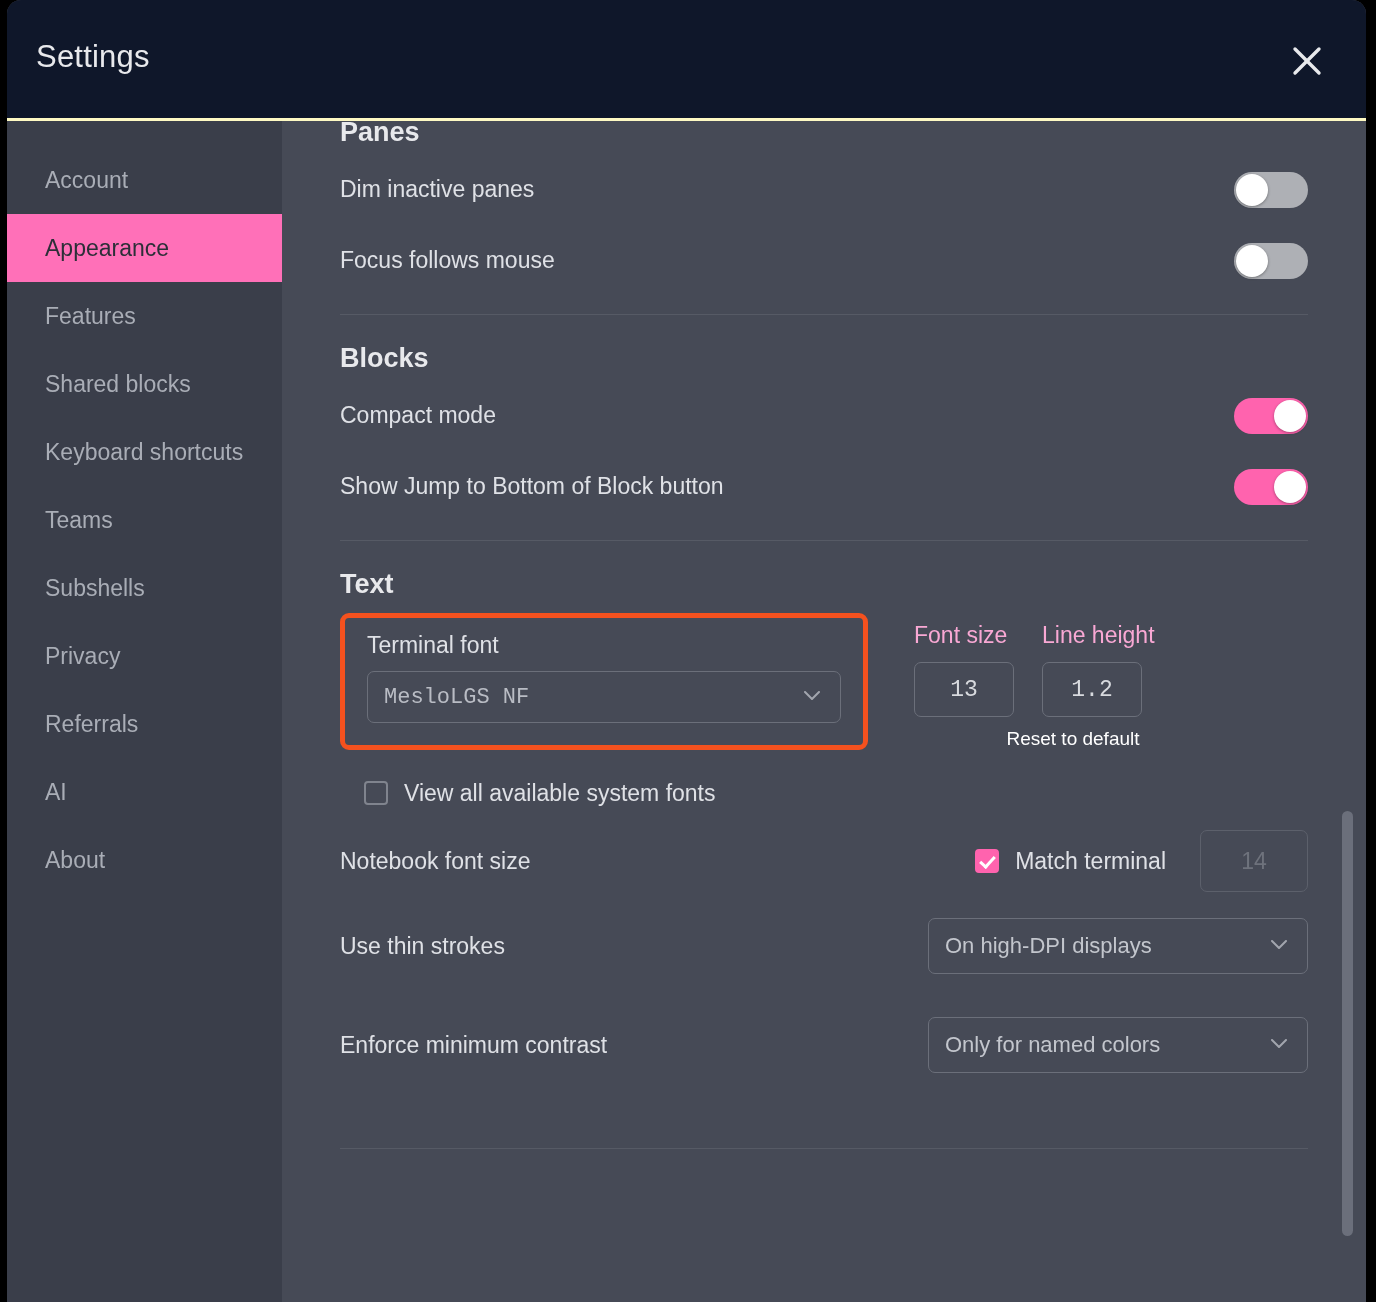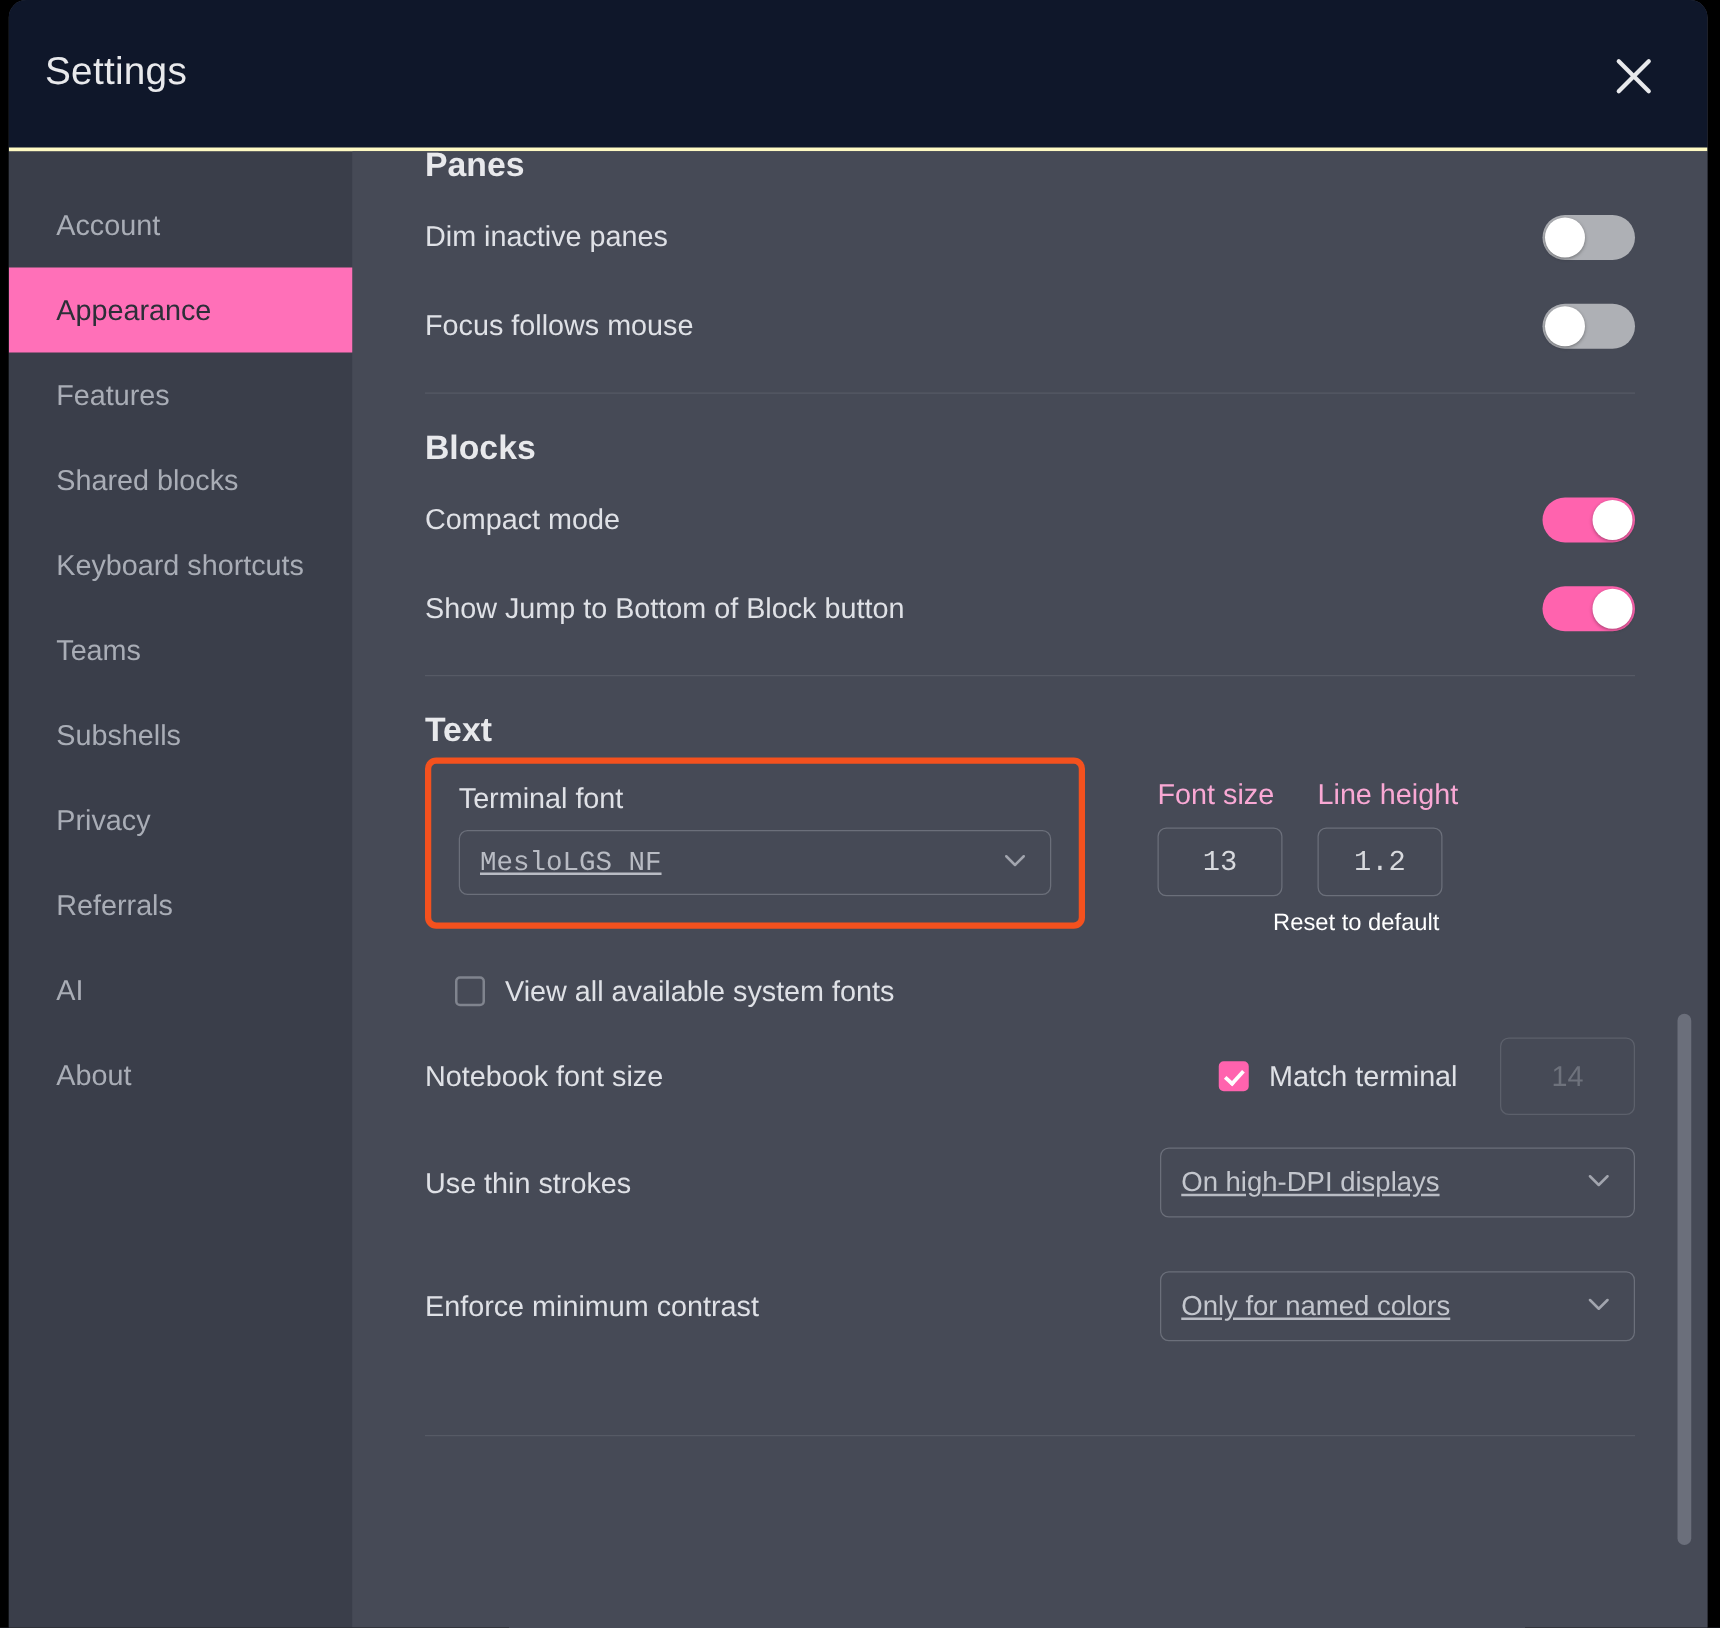--- a/index.html
+++ b/index.html
@@ -144,22 +144,22 @@
     border-radius: 50%;
     background: #ffffff;
     box-shadow: 0 1px 3px rgba(0,0,0,.35);
     transition: none;
   }
   .toggle.on .knob { left: 40px; }
 
   
   #text-grid {
     display: flex;
-    align-items: flex-start;
-    gap: 16px;
+    align-items: flex-end;
+    gap: 4px;
     margin-top: 4px;
   }
   #font-highlight {
     border: 5px solid #f4511e;
     border-radius: 9px;
     padding: 14px 22px 22px 22px;
     width: 528px;
     flex: 0 0 528px;
   }
   .field-label {
@@ -171,21 +171,20 @@
     height: 52px;
     border: 1px solid #6b6f7a;
     border-radius: 7px;
     display: flex;
     align-items: center;
     justify-content: space-between;
     padding: 16px 16px;
     color: #b9bcc4;
     cursor: pointer;
     background: transparent;
-    text-decoration: underline;
   }
   .select .val {
     font-family: "Liberation Mono", "DejaVu Sans Mono", monospace;
     font-size: 22px;
     color: #b9bcc4;
   }
   .chev { flex: 0 0 auto; opacity: .8; }
 
   #numeric-group {
     display: flex;

